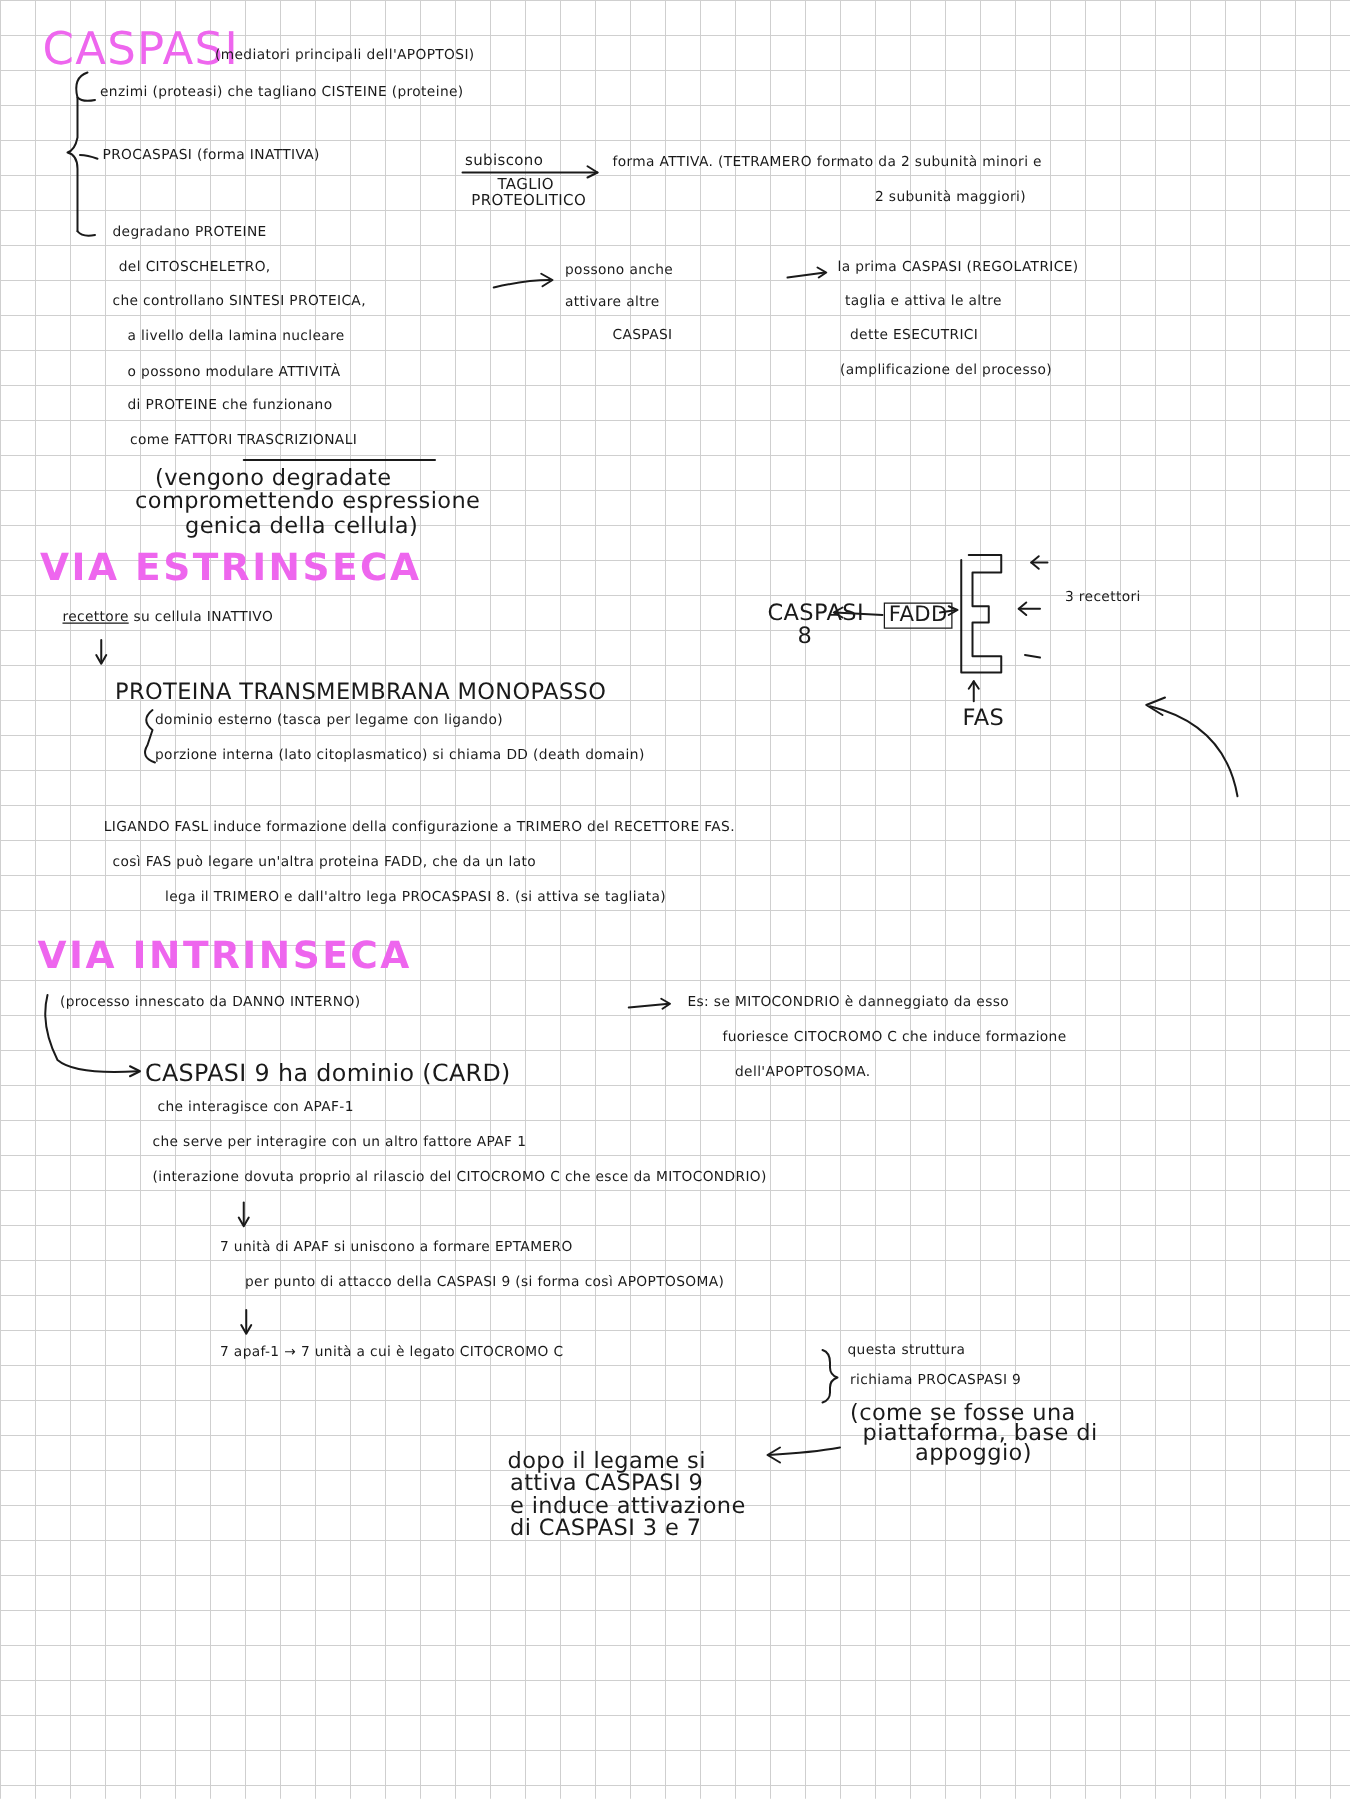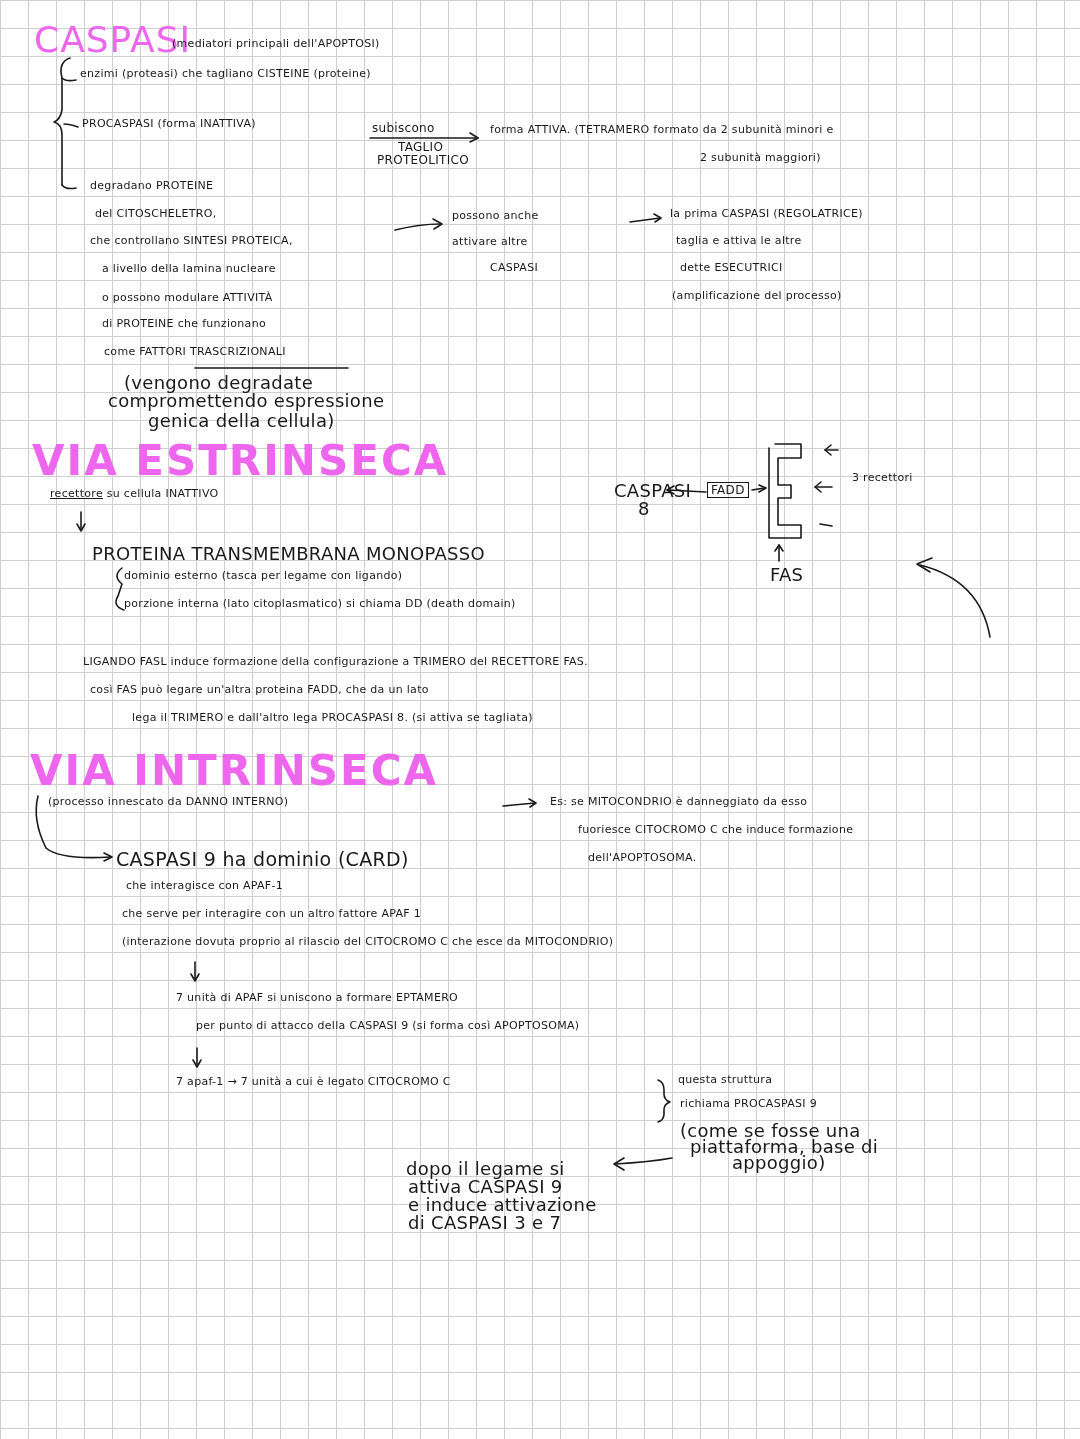--- a/index.html
+++ b/index.html
@@ -12,23 +12,23 @@
     background-size: 28px 28px;
     background-position: 0 0;
     font-family: "DejaVu Sans", sans-serif;
     color: #1a1a1a;
   }
   .t { position: absolute; white-space: nowrap; font-size: 11px; letter-spacing: 0.3px; line-height: 1; }
   .sm { font-size: 18px; }
   .xs { font-size: 12px; }
   .pink { color: #ee66ee; }
   .h-thin { font-size: 36px; font-weight: normal; letter-spacing: 1px; }
-  .h-bold { font-size: 42px; font-weight: bold; letter-spacing: 2px; }
+  .h-bold { font-size: 30px; font-weight: bold; letter-spacing: 2px; }
   .u { text-decoration: underline; }
-  .box { border: 1.5px solid #1a1a1a; padding: 1px 3px; font-size: 12px; }
+  .box { border: 1.5px solid #1a1a1a; padding: 1px 3px; font-size: 17px; }
   svg.draw { position: absolute; left: 0; top: 0; width: 1080px; height: 1439px; pointer-events: none; }
   svg.draw path, svg.draw line, svg.draw polyline { stroke: #1a1a1a; stroke-width: 1.6; fill: none; stroke-linecap: round; stroke-linejoin: round; }
 </style>
 </head>
 <body>
 
 <svg class="draw" viewBox="0 0 1080 1439">
 
   <path d="M70 58 Q58 62 62 78 L62 110 Q60 120 54 122 Q62 124 62 135 L62 185"></path>
   <path d="M62 78 Q66 82 76 80"></path>

